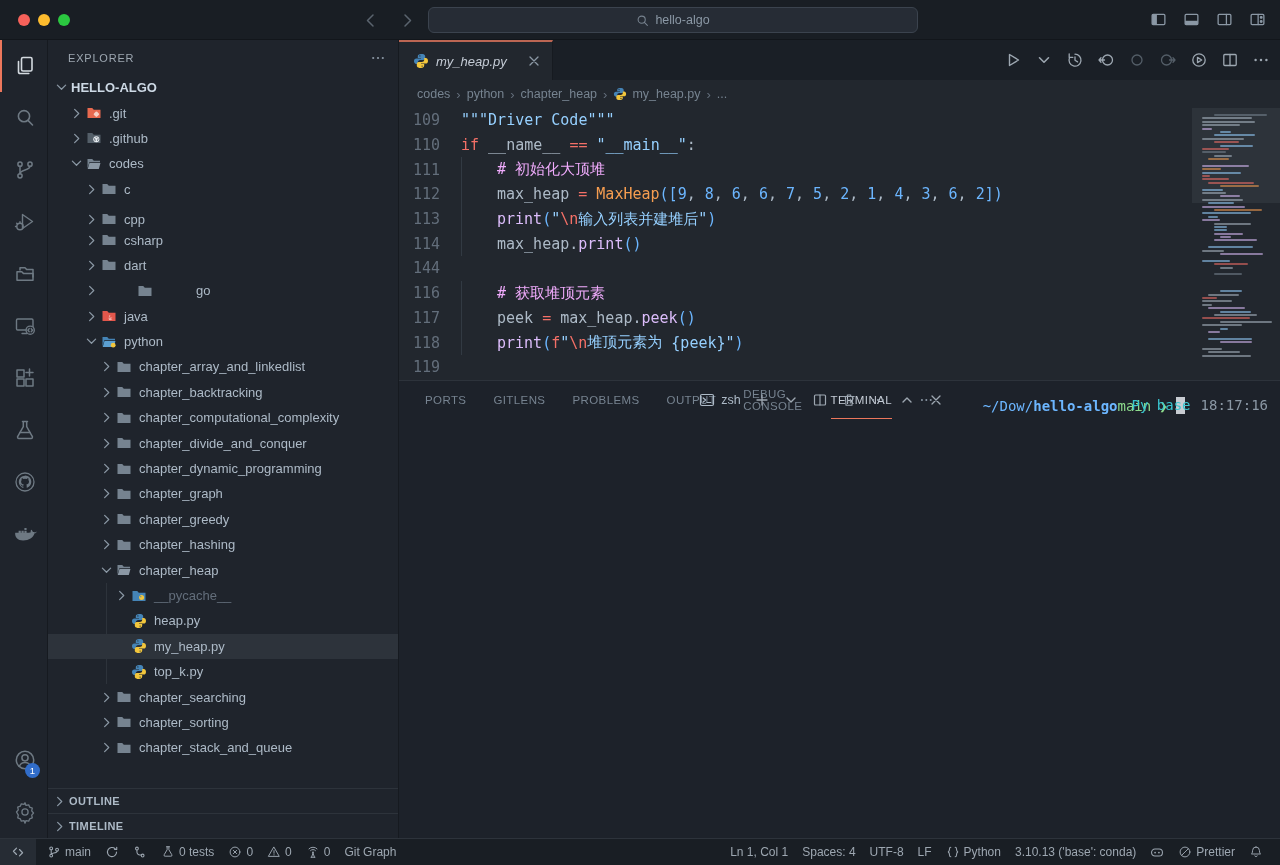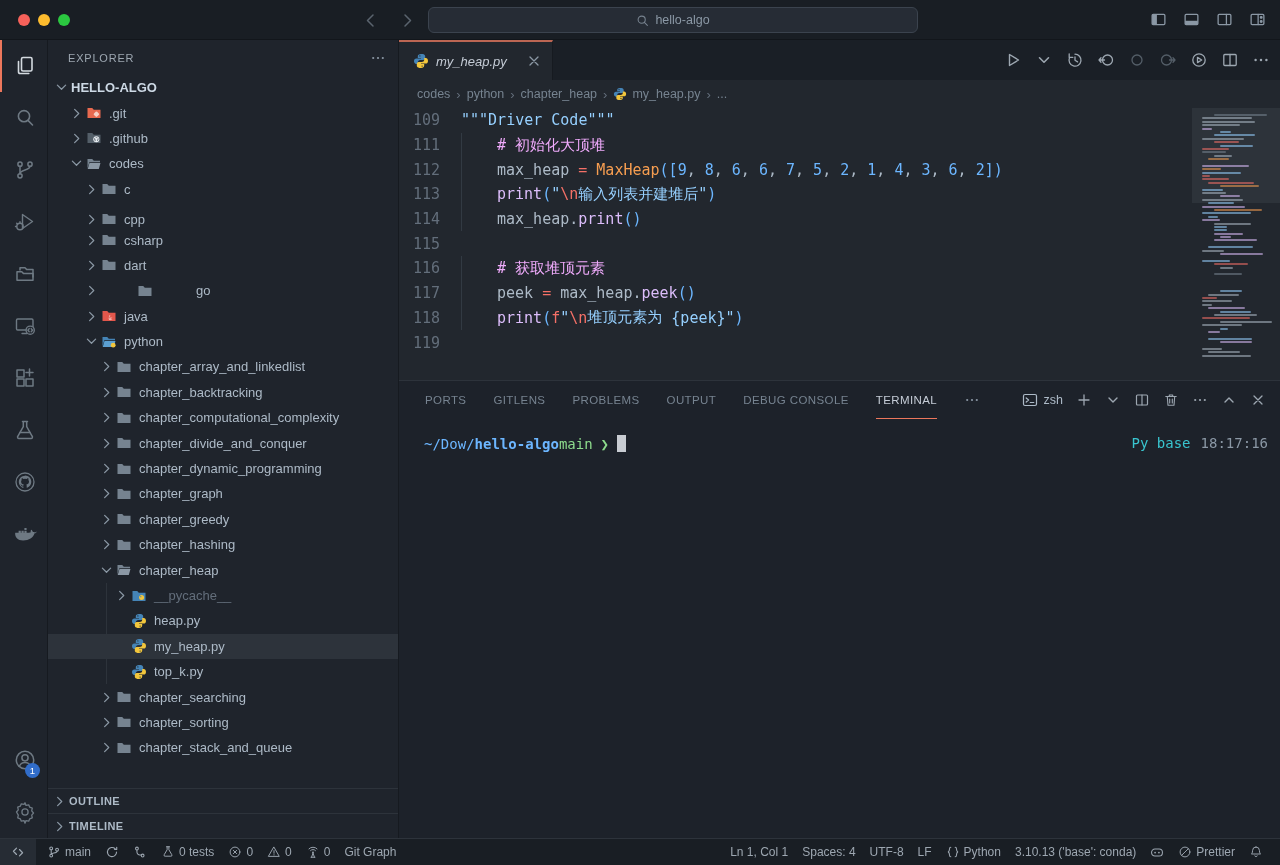--- a/index.html
+++ b/index.html
@@ -72,21 +72,21 @@
   .ind { display:inline-block; width:36px; height:100%; border-left:1px solid #323a43; }
   .tok-kw{color:#f47067} .tok-str{color:#96d0ff} .tok-num{color:#6cb6ff} .tok-fn{color:#dcbdfb}
   .tok-cls{color:#f69d50} .tok-com{color:#f0abfc} .tok-fg{color:#adbac7} .tok-brk{color:#6cb6ff}
   .tok-esc{color:#f47067} .tok-interp{color:#96d0ff}
 
   .minimap { position:absolute; top:0; right:0; width:88px; bottom:0; padding:6px 6px 0 10px; }
   .mm-slider { position:absolute; top:0; left:0; right:0; height:95px; background:rgba(200,210,220,.07); }
   .mm-line { height:2px; border-radius:1px; margin-bottom:1.4px; }
 
   
-  .panel { flex:1 1 auto; background:#1d222a; border-top:1px solid #2d333b; display:flex; flex-direction:column; min-height:0; }
+  .panel { flex:1 1 auto; background:#1d222a; border-top:1px solid #2d333b; display:flex; min-height:0; }
   .panel-tabs { height:38px; flex:0 0 38px; display:flex; align-items:center; padding:0 14px 0 26px; position:relative; }
   .ptab { font-size:11.5px; letter-spacing:.4px; color:#768390; margin-right:27px; height:100%; display:flex; align-items:center; border-bottom:1.5px solid transparent; cursor:pointer; }
   .ptab.active { color:#c5ccd6; border-bottom-color:#ec775c; }
   .ptab-more { color:#8b98a5; width:16px; height:16px; margin-right:10px; }
   .panel-controls { position:absolute; right:14px; display:flex; align-items:center; gap:13px; color:#9da7b1; }
   .panel-controls .icon { width:16px; height:16px; cursor:pointer; }
   .pc-shell { display:flex; align-items:center; gap:6px; font-size:12.5px; color:#adbac7; }
 
   .terminal { flex:1 1 auto; font-family:"DejaVu Sans Mono", monospace; font-size:14px; padding:16px 20px 0 25px; position:relative; }
   .term-line { display:flex; align-items:center; }
@@ -766,25 +766,26 @@
           </span>
           <span class="bc-sep">›</span>
           <span class="bc-item">
             <span>...</span>
           </span>
         </div>
 
       <div class="code-area">
         <div class="code-lines">
             <div class="code-line"><span class="ln">109</span><span class="code-text"><span class="tok-str">"""Driver Code"""</span></span></div>
+            <div class="code-line"><span class="ln">110</span><span class="code-text"><span class="tok-kw">if </span><span class="tok-fg">__name__ </span><span class="tok-kw">== </span><span class="tok-str">"__main__"</span><span class="tok-fg">:</span></span></div>
             <div class="code-line"><span class="ln">111</span><span class="code-text"><span class="ind"></span><span class="tok-com"># 初始化大顶堆</span></span></div>
             <div class="code-line"><span class="ln">112</span><span class="code-text"><span class="ind"></span><span class="tok-fg">max_heap </span><span class="tok-kw">= </span><span class="tok-cls">MaxHeap</span><span class="tok-brk">([</span><span class="tok-num">9</span><span class="tok-fg">, </span><span class="tok-num">8</span><span class="tok-fg">, </span><span class="tok-num">6</span><span class="tok-fg">, </span><span class="tok-num">6</span><span class="tok-fg">, </span><span class="tok-num">7</span><span class="tok-fg">, </span><span class="tok-num">5</span><span class="tok-fg">, </span><span class="tok-num">2</span><span class="tok-fg">, </span><span class="tok-num">1</span><span class="tok-fg">, </span><span class="tok-num">4</span><span class="tok-fg">, </span><span class="tok-num">3</span><span class="tok-fg">, </span><span class="tok-num">6</span><span class="tok-fg">, </span><span class="tok-num">2</span><span class="tok-brk">])</span></span></div>
             <div class="code-line"><span class="ln">113</span><span class="code-text"><span class="ind"></span><span class="tok-fn">print</span><span class="tok-brk">(</span><span class="tok-str">"</span><span class="tok-esc">\n</span><span class="tok-str">输入列表并建堆后"</span><span class="tok-brk">)</span></span></div>
             <div class="code-line"><span class="ln">114</span><span class="code-text"><span class="ind"></span><span class="tok-fg">max_heap.</span><span class="tok-fn">print</span><span class="tok-brk">()</span></span></div>
-            <div class="code-line"><span class="ln">115</span><span class="code-text"></span></div>
+            <div class="code-line"><span class="ln">144</span><span class="code-text"></span></div>
             <div class="code-line"><span class="ln">116</span><span class="code-text"><span class="ind"></span><span class="tok-com"># 获取堆顶元素</span></span></div>
             <div class="code-line"><span class="ln">117</span><span class="code-text"><span class="ind"></span><span class="tok-fg">peek </span><span class="tok-kw">= </span><span class="tok-fg">max_heap.</span><span class="tok-fn">peek</span><span class="tok-brk">()</span></span></div>
             <div class="code-line"><span class="ln">118</span><span class="code-text"><span class="ind"></span><span class="tok-fn">print</span><span class="tok-brk">(</span><span class="tok-esc">f</span><span class="tok-str">"</span><span class="tok-esc">\n</span><span class="tok-str">堆顶元素为 </span><span class="tok-interp">{peek}</span><span class="tok-str">"</span><span class="tok-brk">)</span></span></div>
             <div class="code-line"><span class="ln">119</span><span class="code-text"></span></div>
           </div>
         <div class="minimap">
           <div class="mm-slider"></div>
         <div class="mm-line" style="margin-left: 12px; width: 53px; background: rgb(118, 131, 144); opacity: 0.55;"></div>
             <div class="mm-line" style="margin-left: 0px; width: 50px; background: rgb(173, 186, 199); opacity: 0.55;"></div>
             <div class="mm-line" style="margin-left: 0px; width: 53px; background: rgb(173, 186, 199); opacity: 0.55;"></div>

